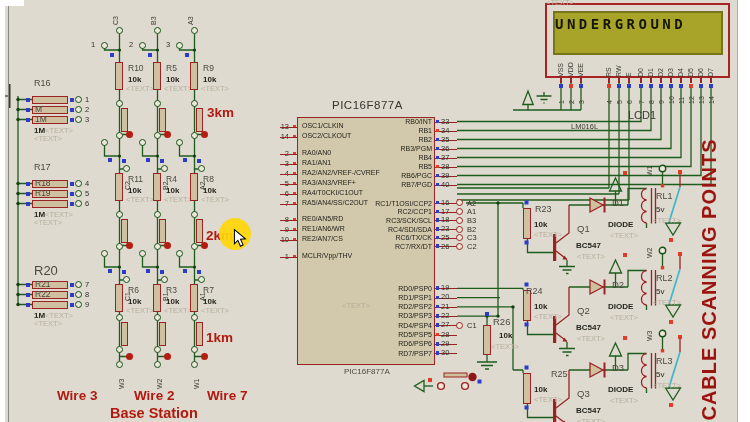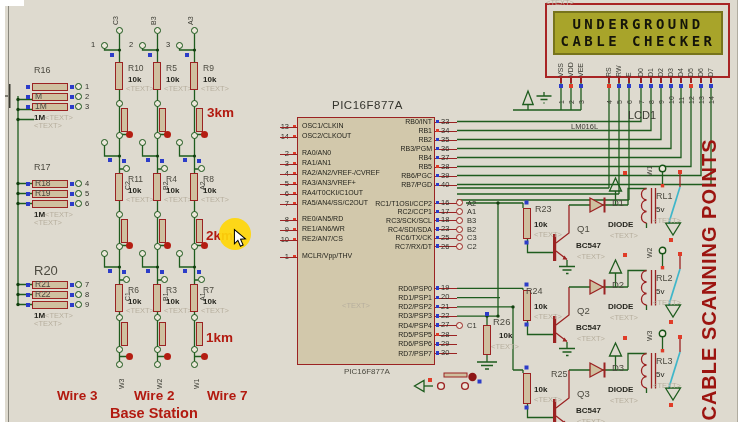--- a/index.html
+++ b/index.html
@@ -17,21 +17,21 @@
   .dot{position:absolute;width:7px;height:7px;border-radius:50%;background:#b41d12}
   .lbl{position:absolute;font-size:8.5px;color:#4c4a40;white-space:nowrap}
   .val{position:absolute;font-size:8px;color:#26261f;white-space:nowrap}
   .ghost{position:absolute;font-size:7.5px;color:#b7af9e;white-space:nowrap}
   .pnum{position:absolute;font-size:7.5px;color:#30302a;white-space:nowrap}
   .vtext{position:absolute;writing-mode:vertical-rl;transform:rotate(180deg);
          font-size:7px;color:#3c3c34;white-space:nowrap;line-height:8px}
   .note{position:absolute;font-weight:bold;font-size:13.5px;color:#b21a10;white-space:nowrap;z-index:10}
   
   .rgroups>div{position:absolute;left:18px;width:95px;height:62px}
-  .rgroups>div:nth-of-type(1){top:67px}
+  .rgroups>div:nth-of-type(1){top:80px}
   .rgroups>div:nth-of-type(2){top:164px}
   .rgroups>div:nth-of-type(3){top:265px}
   
   .cols>div{position:absolute;top:0;width:52px;height:422px}
   .cols>div:nth-of-type(1){left:107px}
   .cols>div:nth-of-type(2){left:145px}
   .cols>div:nth-of-type(3){left:182px}
   
   .lhost{position:absolute;left:273px;width:170px}
   .rhost{position:absolute;left:300px;width:180px}
@@ -634,22 +634,21 @@
       <span class="psq blue"></span>
         <span class="pnum">30</span>
 
       <span class="tlbl"></span>
     </div>
     </div>
 
   <div class="ghost" style="left:546px;top:-2px;z-index:5">&lt;TEXT&gt;</div>
   <div class="abs" style="left:545px;top:3px;width:185px;height:75px;border:2px solid #a82424;box-sizing:border-box;z-index:4">
     <div class="abs" style="left:6px;top:6px;width:170px;height:44px;background:#a8a42a;border:2px solid #77741c;box-sizing:border-box">
-      <div style="text-align:center;margin-top:3px;font:bold 14px 'DejaVu Sans Mono',monospace;letter-spacing:3.5px;color:#15150a">UNDERGROUND</div>
-      <div style="text-align:center;margin-top:1px;font:bold 14px 'DejaVu Sans Mono',monospace;letter-spacing:3.5px;color:#15150a">CABLE CHECKER</div>
+      <div style="text-align:left;margin-top:3px;font:bold 14px 'DejaVu Sans Mono',monospace;letter-spacing:3.5px;color:#15150a">UNDERGROUND</div>
     </div>
   </div>
   <div class="lcdpins" style="z-index:5">
 
   <div>
       <span class="vtext lp-lbl">VSS</span>
       <span class="lp-stub"></span>
       <span class="lp-sq blue"></span>
       <span class="vtext lp-num">1</span>
     </div>

